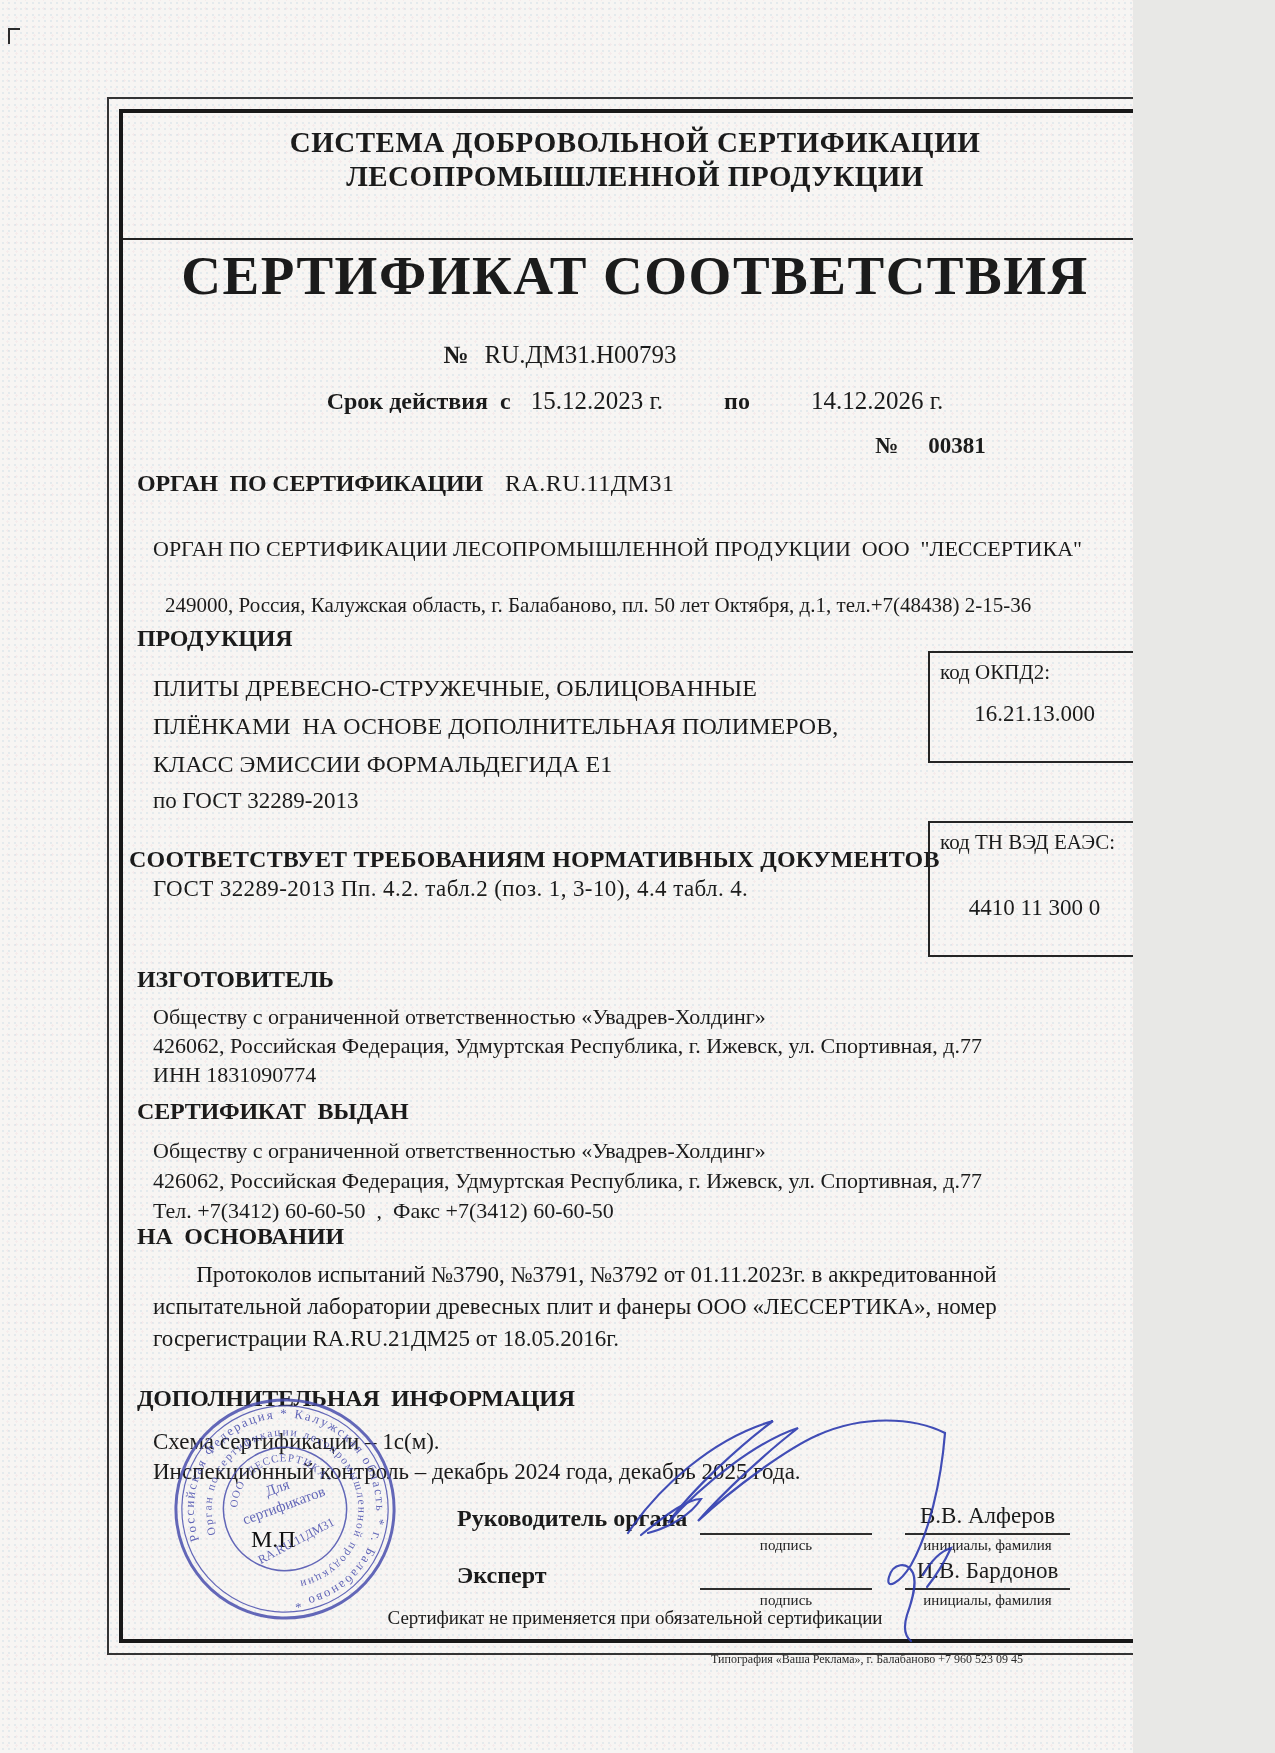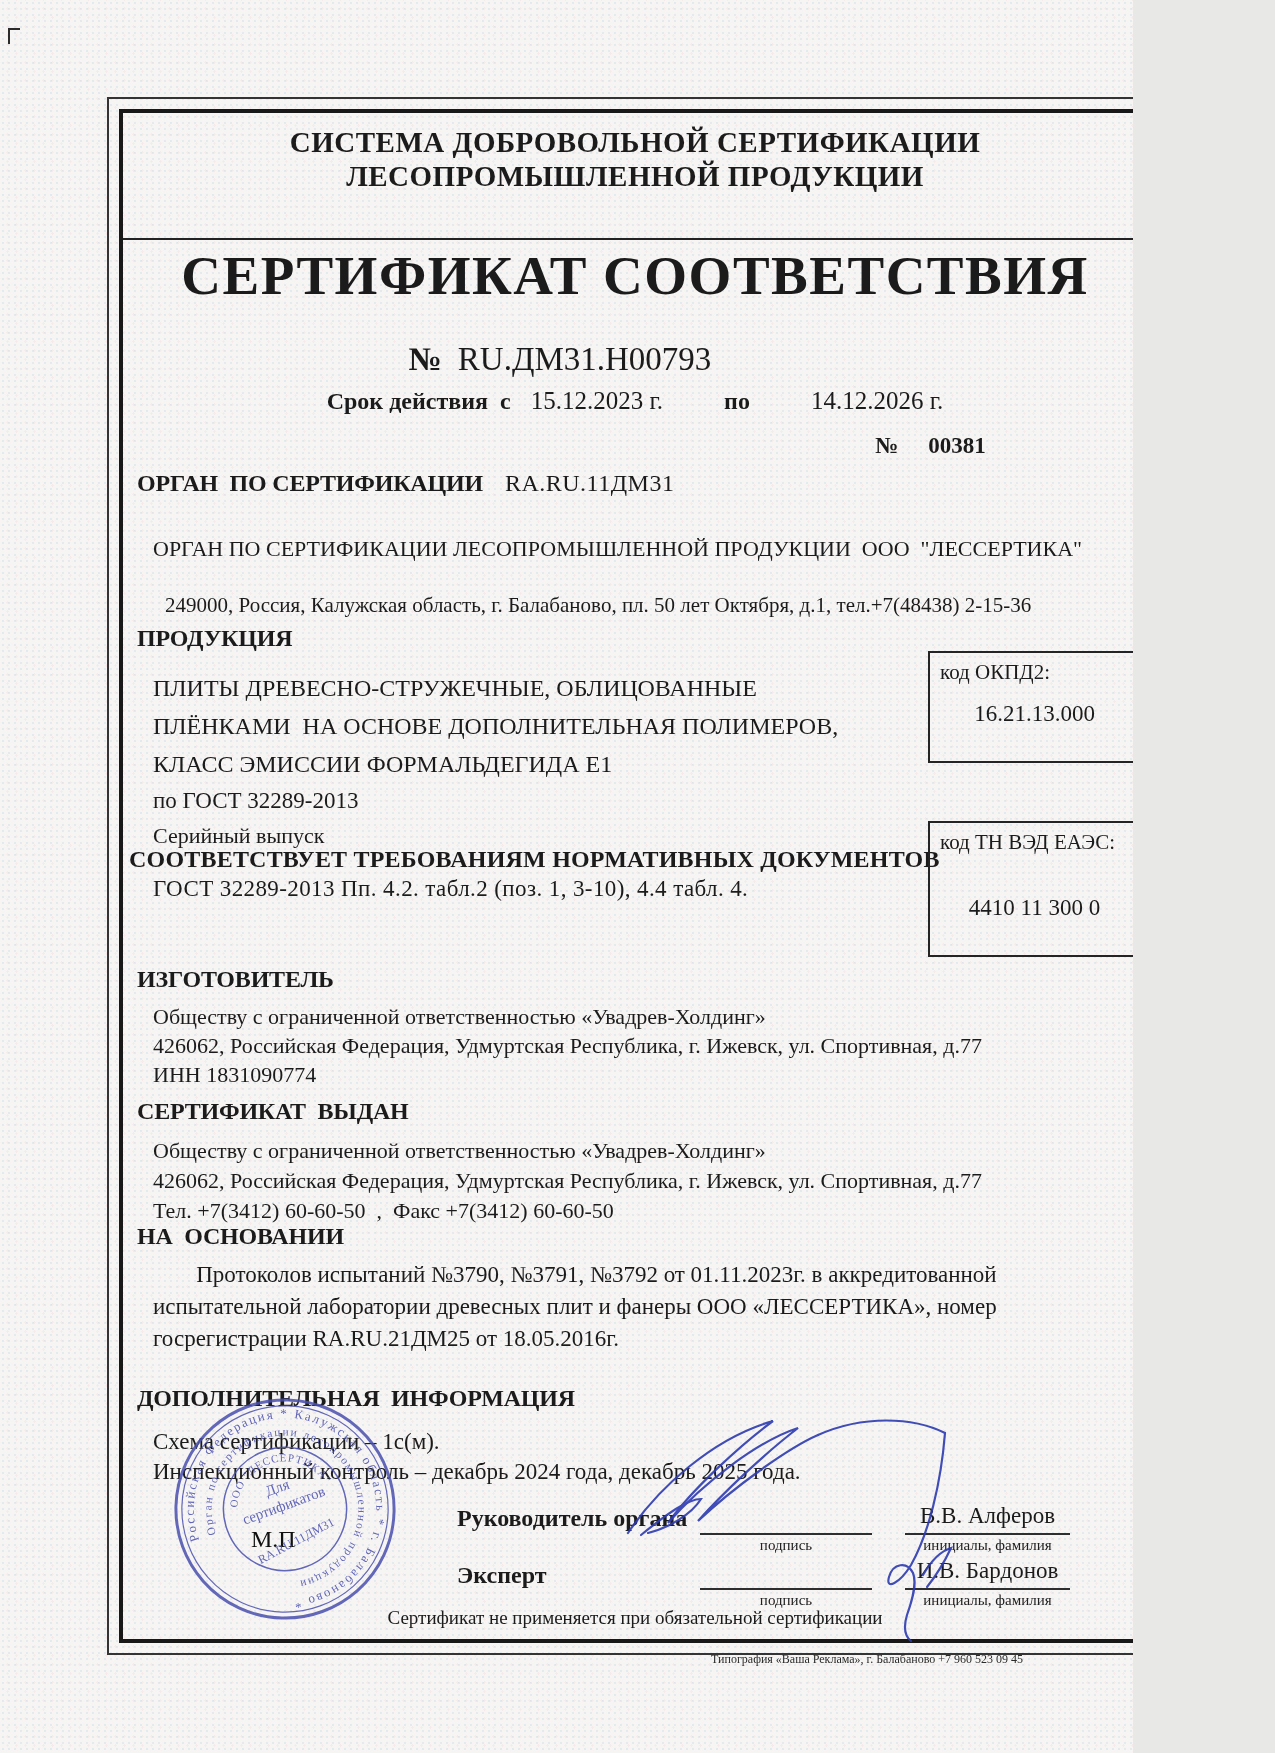--- a/index.html
+++ b/index.html
@@ -21,21 +21,21 @@
     border:2px solid #343434;}
   .inner-frame{position:absolute; left:10px; top:10px; right:10px; bottom:10px;
     border:4px solid #181818;}
   .content{position:absolute; left:0; top:0; right:0; bottom:0;}
   .header-band{position:absolute; left:0; top:0; right:0; height:127px;
     border-bottom:2px solid #232323; text-align:center; padding-top:12px; box-sizing:border-box;}
   .sys-line{font-size:29px; font-weight:bold; line-height:34px; letter-spacing:.5px;}
   .sys-name{font-size:26px; font-weight:bold; line-height:32px; margin-top:2px;}
   .doc-title{left:0; right:0; top:133px; text-align:center; font-size:55px;
     font-weight:bold; letter-spacing:1.5px; line-height:60px;}
-  .certnum-line{left:0; right:0; top:228px; text-align:center; font-size:33px; padding-right:150px; box-sizing:border-box;}
+  .certnum-line{left:0; right:0; top:228px; text-align:center; font-size:25px; padding-right:150px; box-sizing:border-box;}
   .certnum-line .lbl{font-weight:bold; margin-right:16px;}
   .validity-line{left:0; right:0; top:274px; text-align:center; font-size:24px;}
   .validity-line .lbl{font-weight:bold;}
   .validity-line .val{font-size:25px;}
   .formnum{left:752px; top:320px; font-size:23px; font-weight:bold;}
   .formnum .val{margin-left:30px;}
   .sec-hd{font-size:24px; font-weight:bold; letter-spacing:-.2px;}
   .inline-code{font-weight:normal; font-size:24px; margin-left:22px; letter-spacing:.5px;}
   .body-txt{font-size:22px;}
   .code-box{border:2px solid #242424; box-sizing:border-box; background:transparent;}
@@ -96,21 +96,20 @@
         <div class="abs code-box" style="left:805px; top:538px; width:213px; height:112px;">
           <div class="box-label t">код ОКПД2:</div>
           <div class="box-value t" style="margin-top:16px;">16.21.13.000</div>
         </div>
 
         <div class="abs" style="left:30px; top:556px; width:760px;">
           <div class="prod-line t">ПЛИТЫ ДРЕВЕСНО-СТРУЖЕЧНЫЕ, ОБЛИЦОВАННЫЕ</div>
           <div class="prod-line t">ПЛЁНКАМИ  НА ОСНОВЕ ДОПОЛНИТЕЛЬНАЯ ПОЛИМЕРОВ,</div>
           <div class="prod-line t">КЛАСС ЭМИССИИ ФОРМАЛЬДЕГИДА Е1</div>
           <div class="prod-line t" style="font-size:23px; line-height:36px;">по ГОСТ 32289-2013</div>
-          <div class="prod-line t" style="font-size:22px; line-height:34px;">Серийный выпуск</div>
         </div>
 
         <div class="abs sec-hd t" style="left:6px; top:733px; letter-spacing:.2px;">СООТВЕТСТВУЕТ ТРЕБОВАНИЯМ НОРМАТИВНЫХ ДОКУМЕНТОВ</div>
         <div class="abs t" style="left:30px; top:763px; font-size:23px; letter-spacing:.4px;">ГОСТ 32289-2013 Пп. 4.2. табл.2 (поз. 1, 3-10), 4.4 табл. 4.</div>
 
         <div class="abs code-box" style="left:805px; top:708px; width:213px; height:136px;">
           <div class="box-label t">код ТН ВЭД ЕАЭС:</div>
           <div class="box-value t" style="margin-top:40px;">4410 11 300 0</div>
         </div>
 

